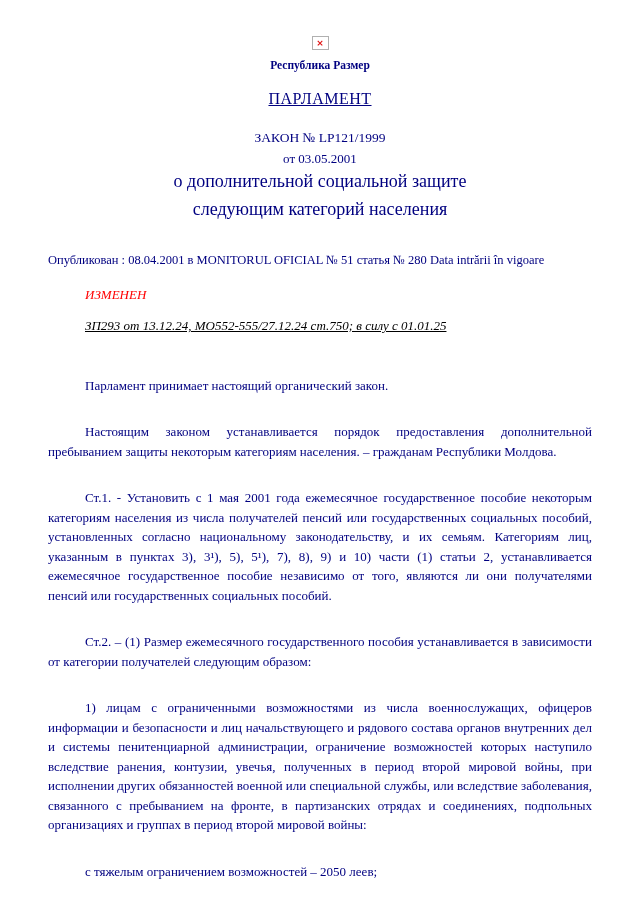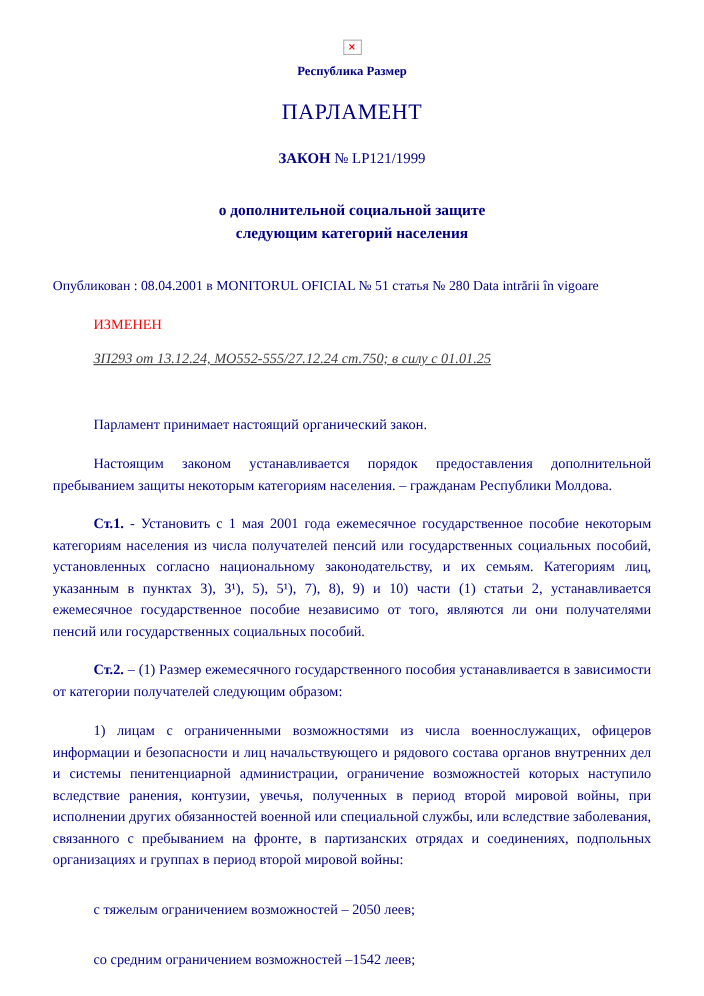--- a/index.html
+++ b/index.html
@@ -22,51 +22,52 @@
     display: flex; align-items: center; justify-content: center;
     background: #ffffff;
   }
   .bx {
     color: #e01010;
     font-size: 9px; line-height: 1;
     font-family: "DejaVu Sans", sans-serif;
     font-weight: bold;
   }
   .country { font-weight: bold; font-size: 11.5px; }
-  .institution { font-size: 20px; margin-top: 13px; letter-spacing: 0.5px; }
+  .institution { font-size: 16px; margin-top: 13px; letter-spacing: 0.5px; text-decoration: underline; }
   .act-line { margin-top: 17px; font-size: 13.5px; }
-  .b { font-weight: bold; }
+  .b { font-weight: normal; }
   .act-date { font-size: 13px; }
-  .doc-title { font-weight: bold; font-size: 14px; margin-top: 26px; line-height: 1.55; }
+  .doc-title { font-weight: normal; font-size: 18px; line-height: 1.55; }
   .published { margin-top: 27px; font-size: 12.5px; }
-  .amend-status { margin: 15px 0 0 37px; color: #ff0000; }
+  .amend-status { margin: 15px 0 0 37px; color: #ff0000; font-style: italic; }
   .amend-link-wrap { margin: 12px 0 40px 37px; }
-  .amend-link { color: #404040; font-style: italic; text-decoration: underline; cursor: pointer; }
+  .amend-link { color: #000000; font-style: italic; text-decoration: underline; cursor: pointer; }
   p.body-p {
-    margin: 16px 0;
+    margin: 27px 0;
     text-indent: 37px;
     text-align: justify;
   }
   p.benefit { text-align: left; margin: 26px 0; }
 </style>
 </head>
 <body>
 
 <div class="page">
 
   <div class="header">
     <div class="broken-img">
       <span class="bx">×</span>
     </div>
     <div class="country">Республика Размер</div>
     <div class="institution">ПАРЛАМЕНТ</div>
     <div class="act-line">
       <span class="b">ЗАКОН</span>
       <span>№ LP121/1999</span>
     </div>
+    <div class="act-date">от 03.05.2001</div>
     <div class="doc-title">
       <div>о дополнительной социальной защите</div>
       <div>следующим категорий населения</div>
     </div>
   </div>
 
   <div class="published">Опубликован : 08.04.2001 в MONITORUL OFICIAL № 51 статья № 280 Data intrării în vigoare</div>
 
   <div class="amend-status">ИЗМЕНЕН</div>
 

